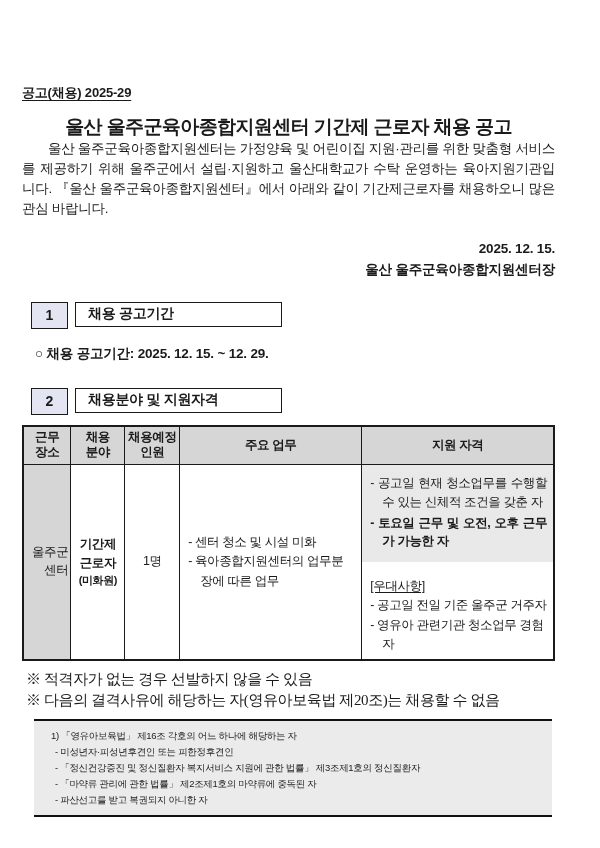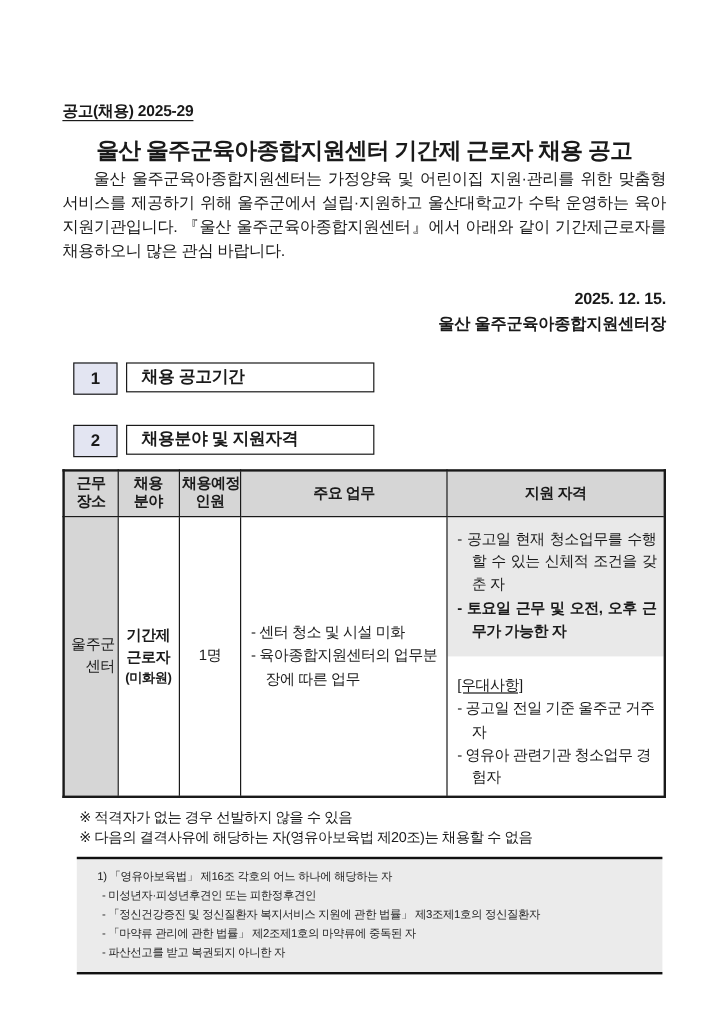--- a/index.html
+++ b/index.html
@@ -8,21 +8,21 @@
     font-family: "Liberation Sans", "DejaVu Sans", sans-serif;
     color: #1a1a1a;
     -webkit-font-smoothing: antialiased;
   }
   .page {
     position: relative;
     width: 600px;
     height: 848px;
     margin: 0 auto;
     background: #ffffff;
-    padding: 84px 45px 0 52px;
+    padding: 84px 45px 0 22px;
     overflow: hidden;
     border-radius: 10px;
   }
   
   .doc-number {
     font-size: 13px;
     font-weight: 700;
     text-decoration: underline;
     text-underline-offset: 3px;
     letter-spacing: -0.2px;
@@ -152,24 +152,25 @@
   .qual-shaded .q-line + .q-line { margin-top: 2px; }
   .q-bold { font-weight: 700; }
   .qual-rest {
     padding: 15px 6px 4px 8px;
     line-height: 1.55;
   }
   .pref-title { text-decoration: underline; text-underline-offset: 2px; }
   
   .notes {
     margin-top: 8px;
-    margin-left: 14px;
-    font-size: 12px;
+    margin-left: 4px;
+    font-size: 15px;
     line-height: 1.45;
     letter-spacing: -0.4px;
+    font-family: Liberation Serif, serif;
   }
   
   .disq-box {
     margin: 7px 3px 0 12px;
     background: #ebebeb;
     border-top: 2px solid #111111;
     border-bottom: 2px solid #111111;
     padding: 7px 8px 7px 13px;
     font-size: 9.5px;
     line-height: 1.68;
@@ -193,20 +194,21 @@
   <div class="date-block">
     <div>2025. 12. 15.</div>
     <div>울산 울주군육아종합지원센터장</div>
   </div>
 
   <div class="section-header">
     <div class="num-box">1</div>
     <div class="title-box">채용 공고기간</div>
   </div>
 
+  <div class="period-line">○ 채용 공고기간: 2025. 12. 15. ~ 12. 29.</div>
 
   <div class="section-header sec2">
     <div class="num-box">2</div>
     <div class="title-box">채용분야 및 지원자격</div>
   </div>
 
   <table class="recruit">
     <colgroup>
       <col class="col-place">
         <col class="col-field">

